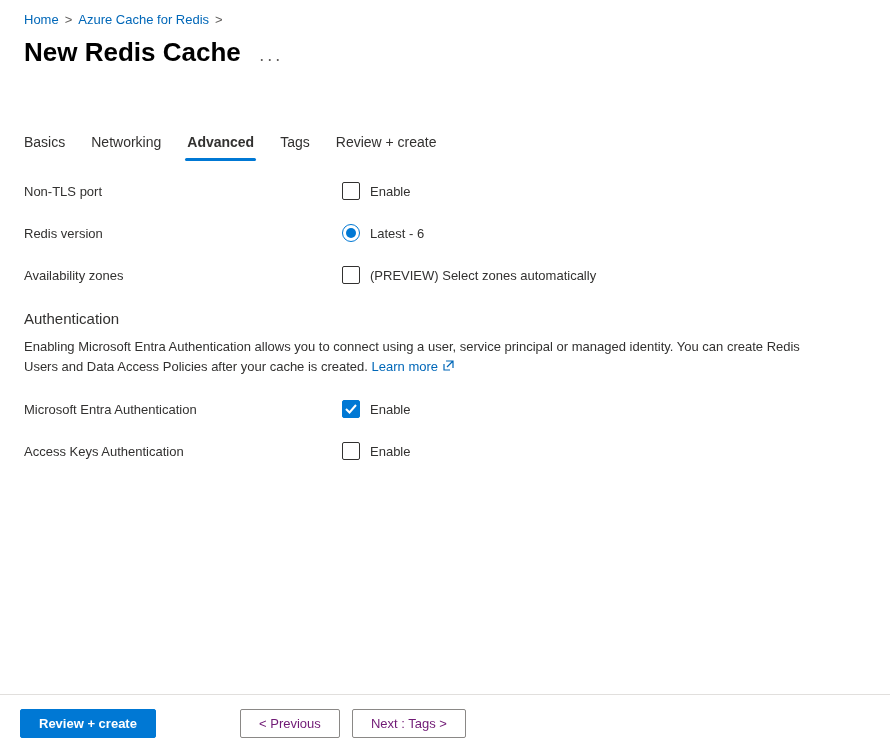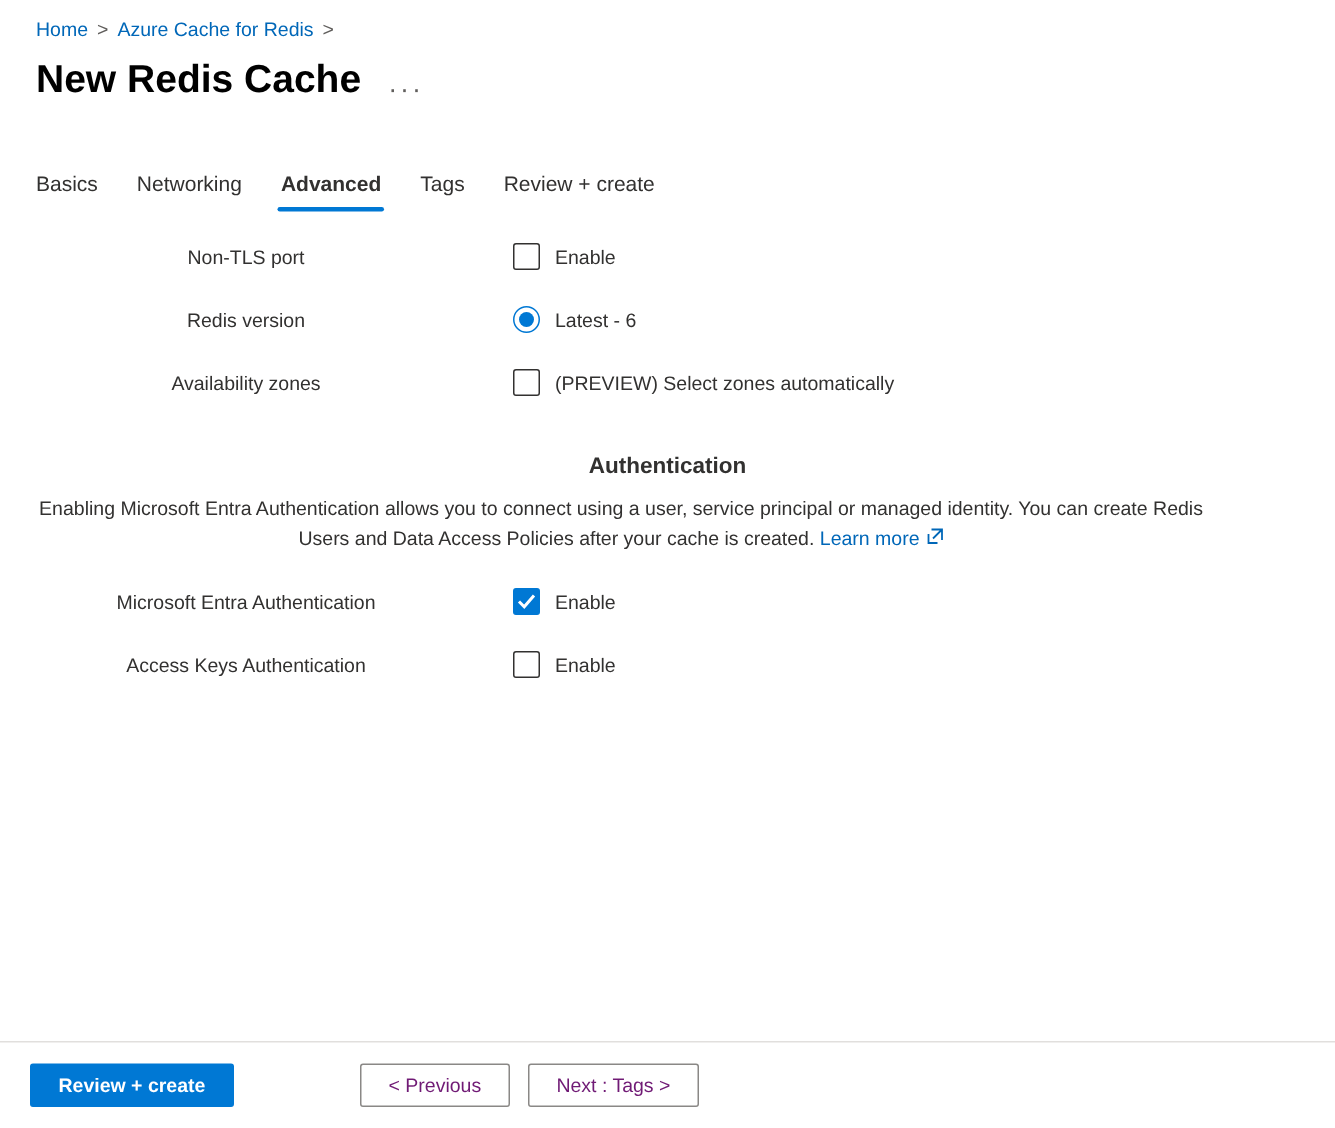--- a/index.html
+++ b/index.html
@@ -29,42 +29,42 @@
   }
   .page-title {
     font-size: 26px;
     font-weight: 600;
     color: #000;
   }
   .title-more { color: #605e5c; font-size: 18px; letter-spacing: 2px; cursor: pointer; line-height: 1; padding-top:6px;}
   .tabs {
     display: flex;
     gap: 26px;
-    margin-top: 46px;
+    margin-top: 66px;
     border-bottom: none;
   }
   .tab {
     font-size: 14px;
     color: #323130;
     padding-bottom: 10px;
     cursor: pointer;
     position: relative;
   }
   .tab.active {
     font-weight: 600;
   }
   .tab.active::after {
     content: "";
     position: absolute;
     left: -2px; right: -2px; bottom: -1px;
     height: 3px;
     background: #0078d4;
     border-radius: 2px;
   }
-  .form-area { margin-top: 22px; text-align: center; }
+  .form-area { margin-top: 22px; }
   .form-row {
     display: flex;
     align-items: center;
     margin-bottom: 24px;
   }
   .form-label {
     width: 280px;
     font-size: 13px;
     color: #323130;
   }
@@ -103,22 +103,22 @@
   .radio.selected { border-color: #0078d4; }
   .radio.selected::after {
     content: "";
     width: 10px; height: 10px;
     background: #0078d4;
     border-radius: 50%;
   }
   .control-label { font-size: 13px; color: #323130; }
   .section-heading {
     font-size: 15px;
-    font-weight: 700;
-    margin-top: 38px;
+    font-weight: 400;
+    margin-top: 26px;
     margin-bottom: 10px;
   }
   .section-desc {
     font-size: 13px;
     color: #323130;
     line-height: 1.5;
     max-width: 780px;
   }
   .learn-link {
     color: #0067b8;

